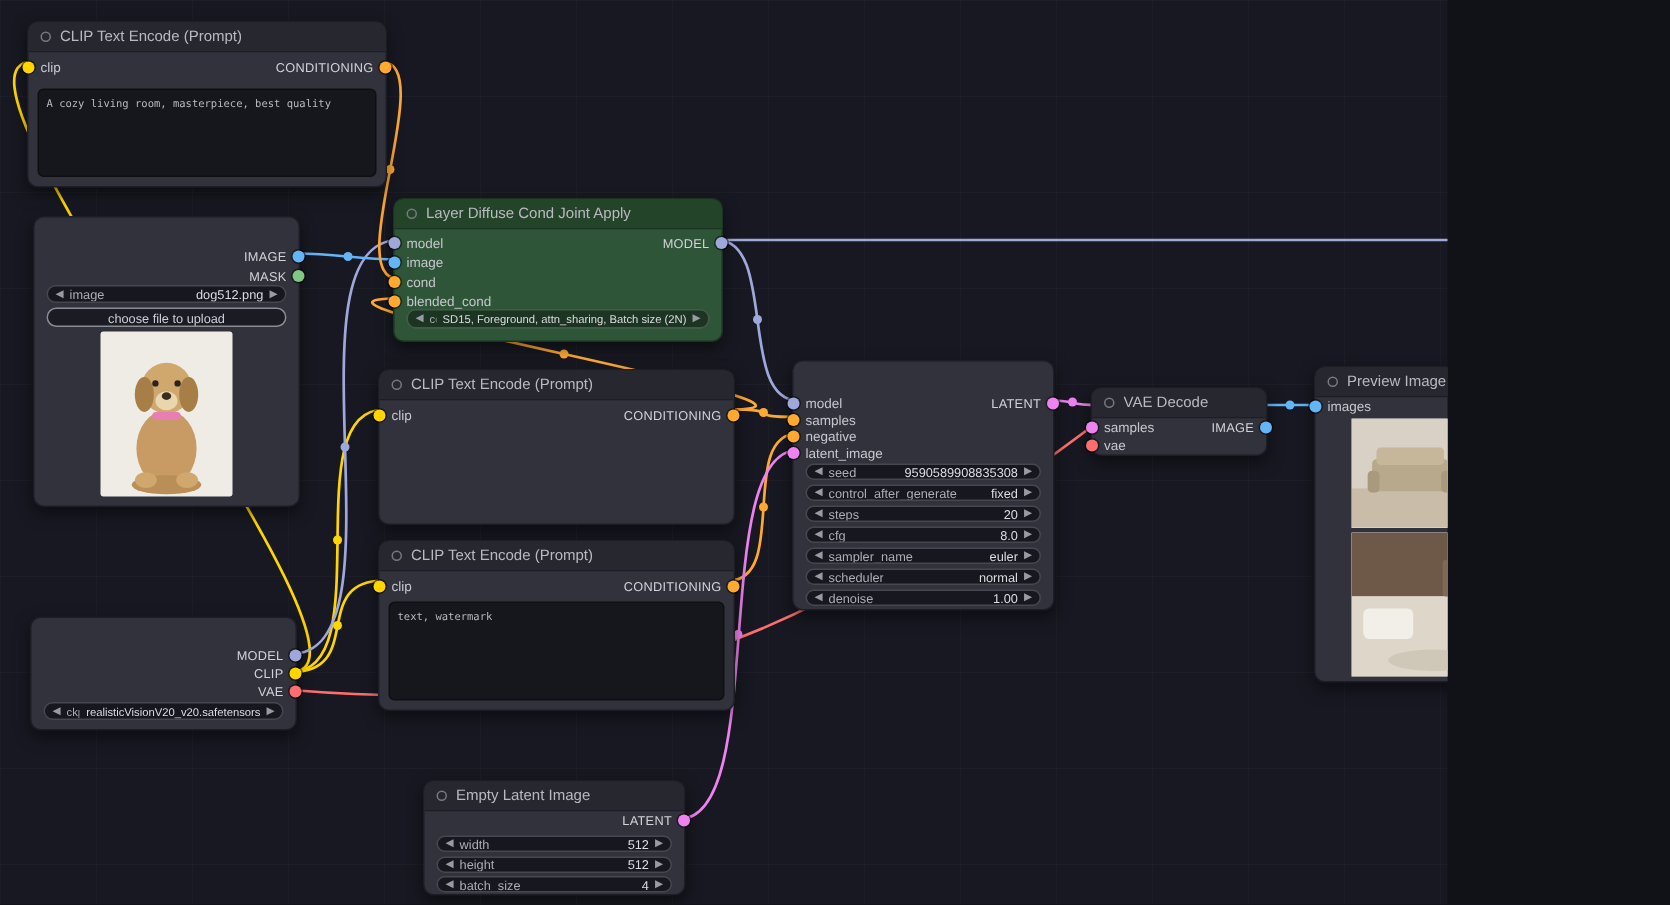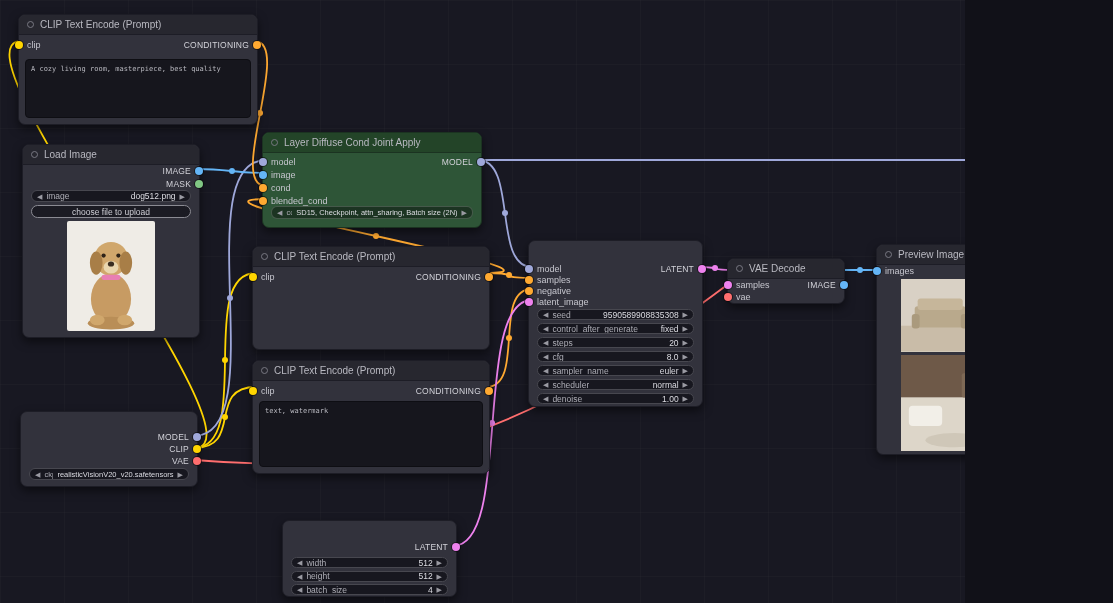--- a/index.html
+++ b/index.html
@@ -103,24 +103,20 @@
       </div>
       <div class="slot out">
         <span class="slot-label out-label">CONDITIONING</span>
         <span class="dot" style="background: rgb(255, 169, 49);"></span>
       </div>
     </div>
     <div class="textarea" style="top:44px">A cozy living room, masterpiece, best quality</div>
   </div>
 
   <div class="node" style="left:22px;top:144px;width:178px;height:194px">
-    <div class="node-header">
-      <span class="collapse-dot"></span>
-      <span class="node-title">Load Image</span>
-    </div>
     <div class="out-col" style="top:19px">
       <div class="srow r">
         <span class="slot-label out-label">IMAGE</span>
         <span class="dot" style="background: rgb(100, 181, 246);"></span>
       </div>
       <div class="srow r">
         <span class="slot-label out-label">MASK</span>
         <span class="dot" style="background: rgb(129, 199, 132);"></span>
       </div>
     </div>
@@ -176,21 +172,21 @@
     </div>
     <div class="out-col" style="top:22px">
       <div class="srow r">
         <span class="slot-label out-label">MODEL</span>
         <span class="dot" style="background: rgb(159, 168, 218);"></span>
       </div>
     </div>
     <div class="widget small" style="position:absolute;left:8px;right:8px;bottom:8px;height:13px">
       <span class="warrow l"></span>
       <span class="wlabel">config</span>
-      <span class="wvalue">SD15, Checkpoint, attn_sharing, Batch size (2N)</span>
+      <span class="wvalue">SD15, Foreground, attn_sharing, Batch size (2N)</span>
       <span class="warrow r"></span>
     </div>
   </div>
 
   <div class="node" style="left:252px;top:246px;width:238px;height:104px">
     <div class="node-header">
       <span class="collapse-dot"></span>
       <span class="node-title">CLIP Text Encode (Prompt)</span>
     </div>
     <div class="slot-row">
@@ -409,20 +405,24 @@
             <rect x="26" y="47" width="18" height="5" rx="2.5" fill="#e87fb3"></rect>
             <ellipse cx="22" cy="90" rx="7" ry="5" fill="#d0a76c"></ellipse>
             <ellipse cx="48" cy="90" rx="7" ry="5" fill="#d0a76c"></ellipse>
           </g>
         </svg>
       </div>
     </div>
   </div>
 
   <div class="node" style="left:282px;top:520px;width:175px;height:77px">
+    <div class="node-header">
+      <span class="collapse-dot"></span>
+      <span class="node-title">Empty Latent Image</span>
+    </div>
     <div class="out-col" style="top:20px">
       <div class="srow r" style="height:12px">
         <span class="slot-label out-label">LATENT</span>
         <span class="dot" style="background: rgb(238, 130, 238);"></span>
       </div>
     </div>
     <div class="widgets" style="top:36px;gap:2.5px">
       <div class="widget">
         <span class="warrow l"></span>
         <span class="wlabel">width</span>

